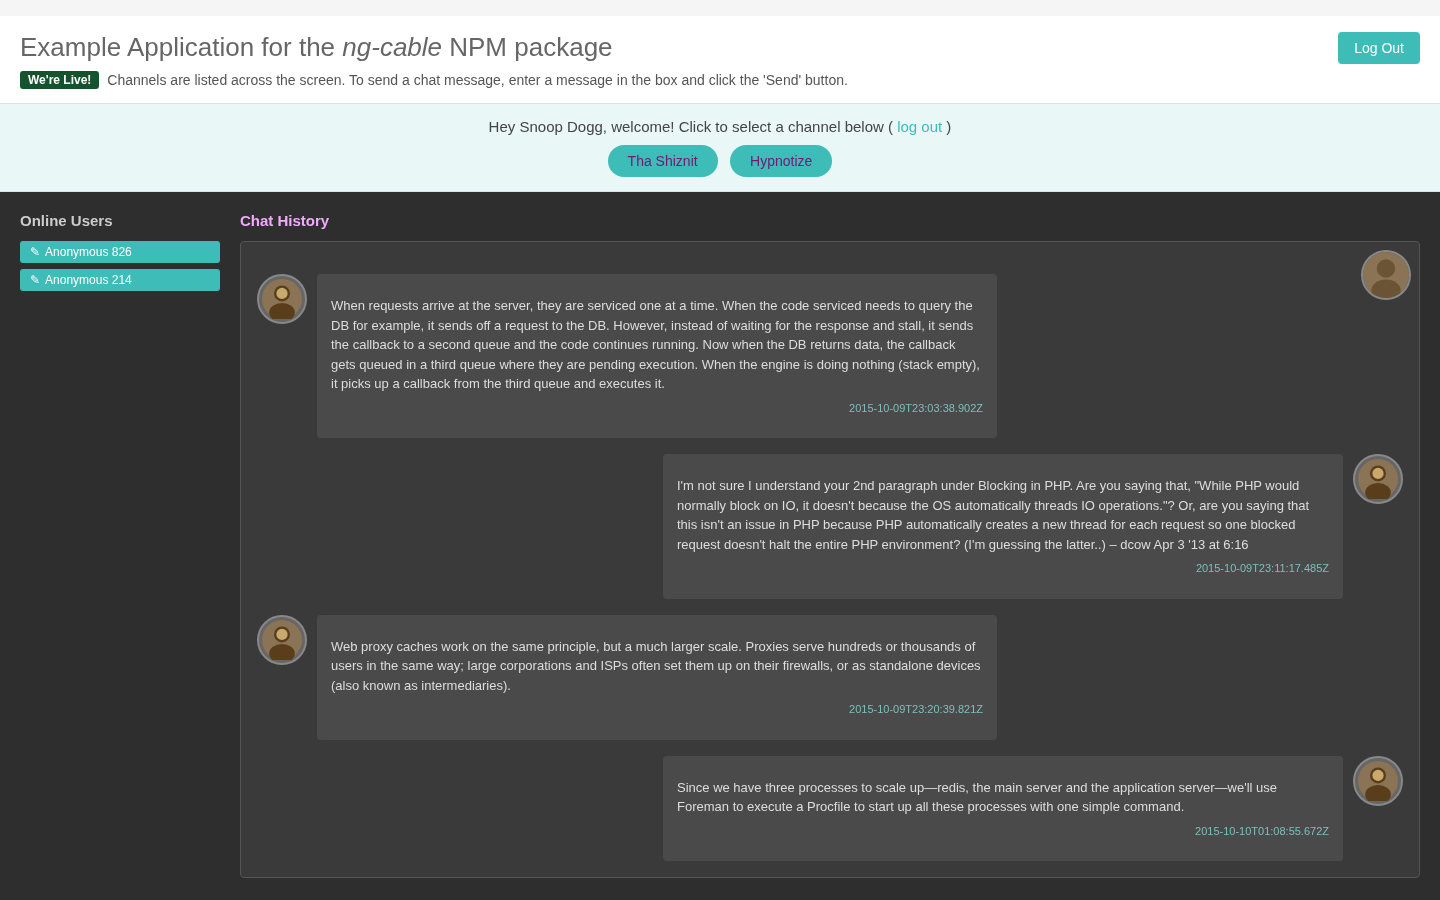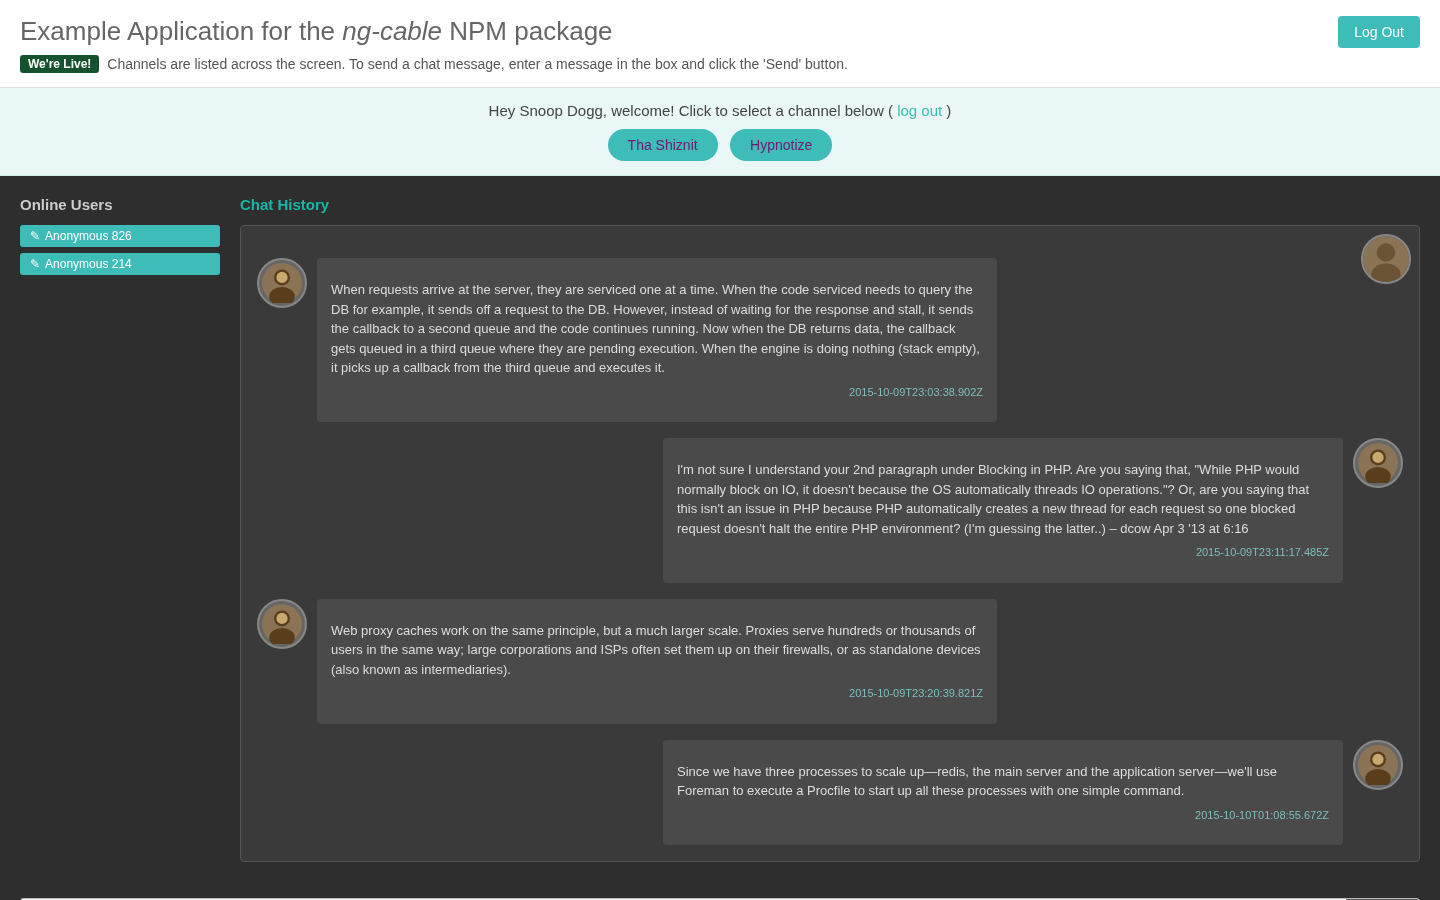--- a/index.html
+++ b/index.html
@@ -4,20 +4,21 @@
   <style>
     * { box-sizing: border-box; margin: 0; padding: 0; }
     body { font-family: Arial, sans-serif; background: #f5f5f5; color: #333; }
 
     
     .header {
       background: #fff;
       padding: 16px 20px 10px 20px;
       border-bottom: 1px solid #e0e0e0;
       position: relative;
+      margin-top: 16px;
     }
     .header h1 {
       font-size: 26px;
       font-weight: 300;
       color: #666;
     }
     .header h1 em {
       font-style: italic;
     }
     .logout-btn {
@@ -112,21 +113,21 @@
     }
     .user-badge .person-icon {
       font-size: 12px;
     }
 
     
     .chat-area {
       flex: 1;
     }
     .chat-title {
-      color: #14b8a6;
+      color: #f0abfc;
       font-size: 15px;
       font-weight: bold;
       margin-bottom: 12px;
     }
     .chat-box {
       background: #3a3a3a;
       border: 1px solid #555;
       border-radius: 4px;
       padding: 16px;
       display: flex;

